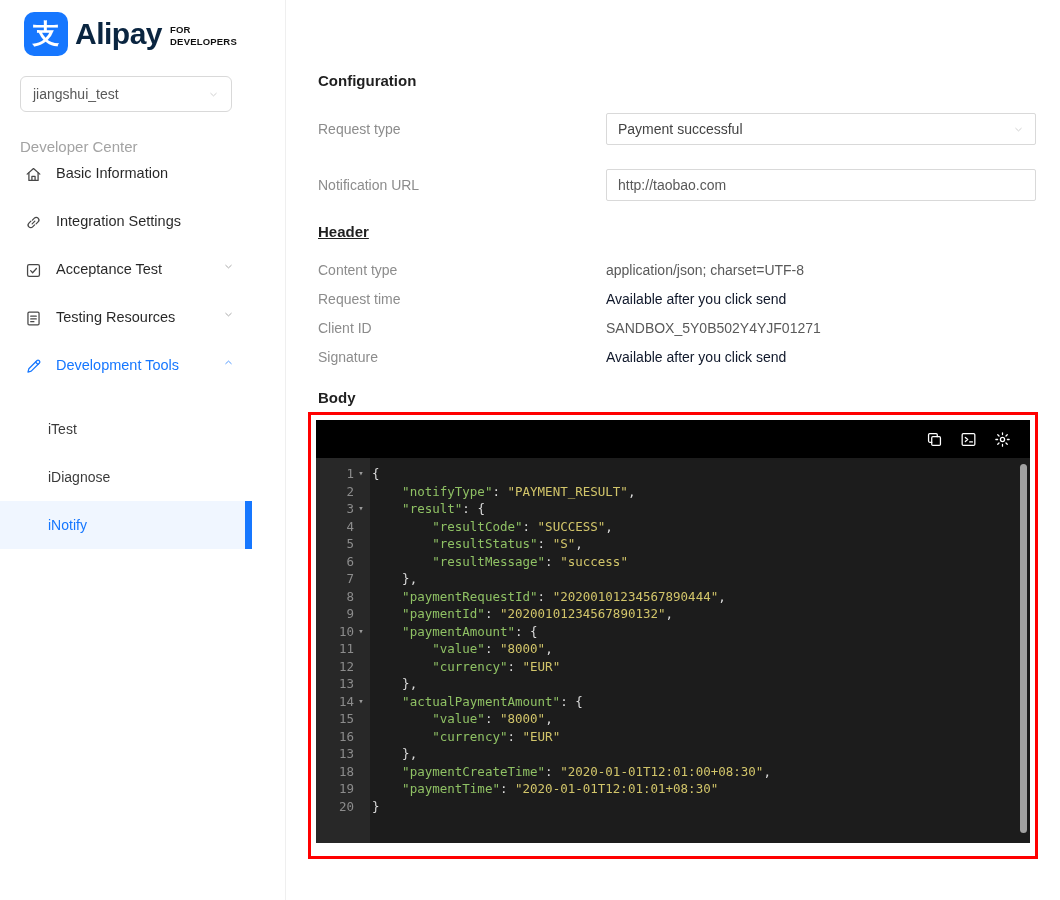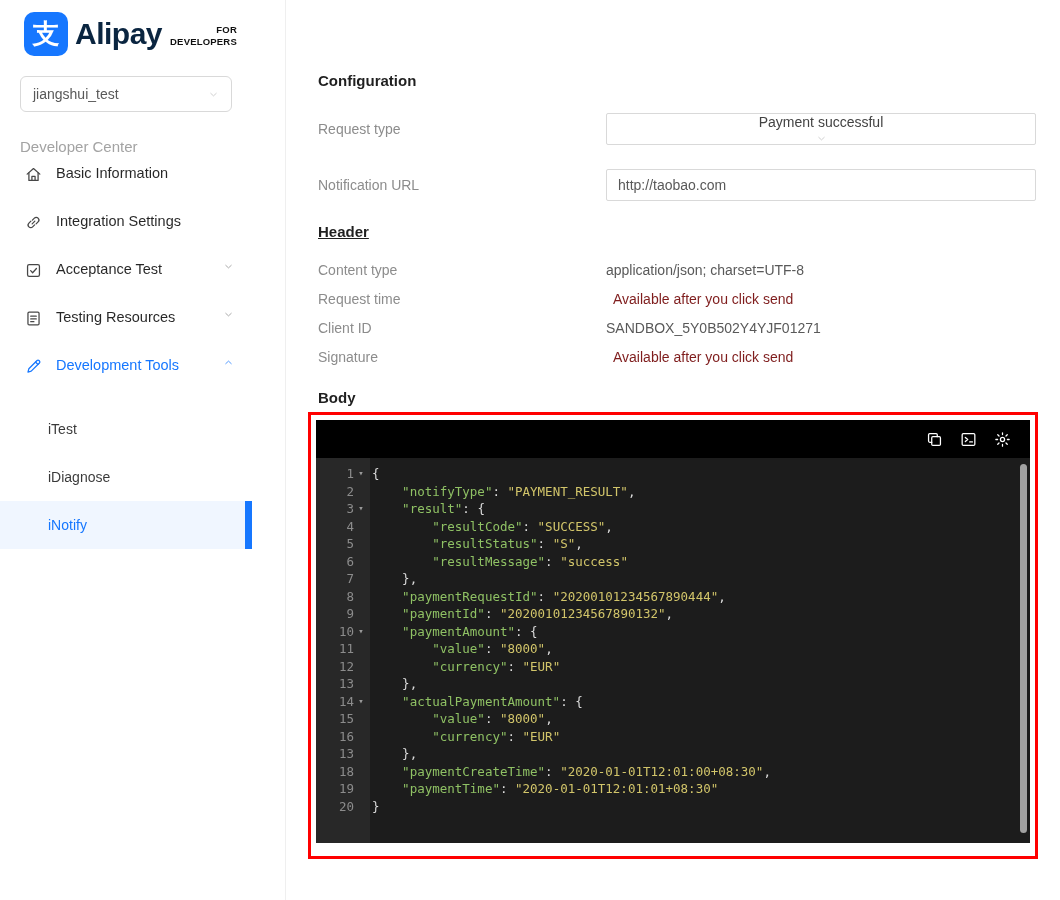--- a/index.html
+++ b/index.html
@@ -5,21 +5,21 @@
   * { box-sizing: border-box; margin: 0; padding: 0; }
   html, body { width: 1060px; height: 900px; background: #fff; font-family: "Liberation Sans", sans-serif; overflow: hidden; }
 
   .app { position: relative; width: 1060px; height: 900px; }
 
   
   .sidebar { position: absolute; left: 0; top: 0; width: 252px; height: 900px; background: #fff; }
   .brand { display: flex; align-items: center; padding: 12px 0 0 24px; }
   .logo-mark { width: 44px; height: 44px; background: var(--accent, #1677ff); border-radius: 10px; color: #fff; font-size: 27px; font-weight: bold; display: flex; align-items: center; justify-content: center; }
   .logo-text { font-size: 30px; font-weight: bold; color: #0a2540; margin-left: 7px; letter-spacing: -0.5px; }
-  .logo-tagline { display: flex; flex-direction: column; margin-left: 8px; font-size: 9.5px; font-weight: bold; color: #111; line-height: 1.25; letter-spacing: 0.2px; margin-top: 3px; align-items: flex-end; }
+  .logo-tagline { display: flex; flex-direction: column; margin-left: 8px; font-size: 9.5px; font-weight: bold; color: #111; line-height: 1.25; letter-spacing: 0.2px; margin-top: 3px; }
 
   .account-select { margin: 20px 20px 0 20px; width: 212px; height: 36px; border: 1px solid #d9d9d9; border-radius: 6px; display: flex; align-items: center; padding: 4px 12px; font-size: 14px; color: #595959; cursor: pointer; }
   .account-select .sel-chev { margin-left: auto; display: flex; color: #bfbfbf; }
 
   .section-title { margin: 26px 0 10px 20px; font-size: 15px; color: #a3a3a3; }
 
   .nav-item { height: 48px; display: flex; align-items: flex-start; padding: 0 18px 0 24px; gap: 13px; font-size: 14.5px; font-weight: 500; color: rgba(0,0,0,0.85); cursor: pointer; }
   .nav-item .nav-icon { width: 19px; height: 19px; display: flex; color: #474747; flex: none; }
   .nav-item .nav-chevron { margin-left: auto; display: flex; color: #8c8c8c; }
   .nav-item.active { color: var(--accent, #1677ff); }
@@ -32,28 +32,28 @@
   .sub-item.selected::after { content: ""; position: absolute; right: 0; top: 0; bottom: 0; width: 7px; background: var(--accent, #1677ff); }
 
   
   .main { position: absolute; left: 285px; top: 0; width: 775px; height: 900px; border-left: 1px solid #efefef; padding: 60px 24px 0 32px; }
   .section-heading { font-size: 15px; font-weight: 600; color: rgba(0,0,0,0.88); }
   #config-title { margin-bottom: 18px; margin-top: 12px; }
 
   .config-row { display: flex; align-items: center; margin-bottom: 14px; margin-top: 24px; }
   .config-label { width: 288px; font-size: 14px; color: #8c8c8c; flex: none; }
   .control { width: 431px; height: 32px; border: 1px solid #d9d9d9; border-radius: 2px; display: flex; align-items: center; padding: 0 11px; font-size: 14px; background: #fff; }
-  .select-control { color: #434343; cursor: pointer; justify-content: space-between; flex-direction: column; }
+  .select-control { color: #434343; cursor: pointer; justify-content: space-between; }
   .select-chevron { color: #bfbfbf; display: flex; }
   .input-control { color: #595959; font-family: "Liberation Sans", sans-serif; outline: none; }
 
   #header-title { margin-top: 22px; margin-bottom: 22px; text-decoration: underline; }
   .header-row { display: flex; align-items: center; margin-bottom: 13px; }
   .header-value { font-size: 14px; color: #595959; }
-  .header-value.muted { color: #7f1d1d; margin-left: 7px; }
+  .header-value.muted { color: #0f172a; }
 
   #body-title { margin-top: 24px; margin-bottom: 6px; }
 
   
   .annotation-box { margin-left: -10px; width: 730px; border: 3px solid var(--annotation, #ff0000); padding: 5px 5px 13px 5px; background: #fff; }
   .editor { width: 714px; background: var(--ed-bg, #1c1c1c); position: relative; }
   .editor-toolbar { height: 38px; background: var(--ed-toolbar, #000); display: flex; align-items: center; justify-content: flex-end; gap: 15px; padding-right: 18px; }
   .tb-icon { width: 19px; height: 19px; color: #fff; cursor: pointer; display: flex; }
   .tb-icon svg { display: block; }
 

